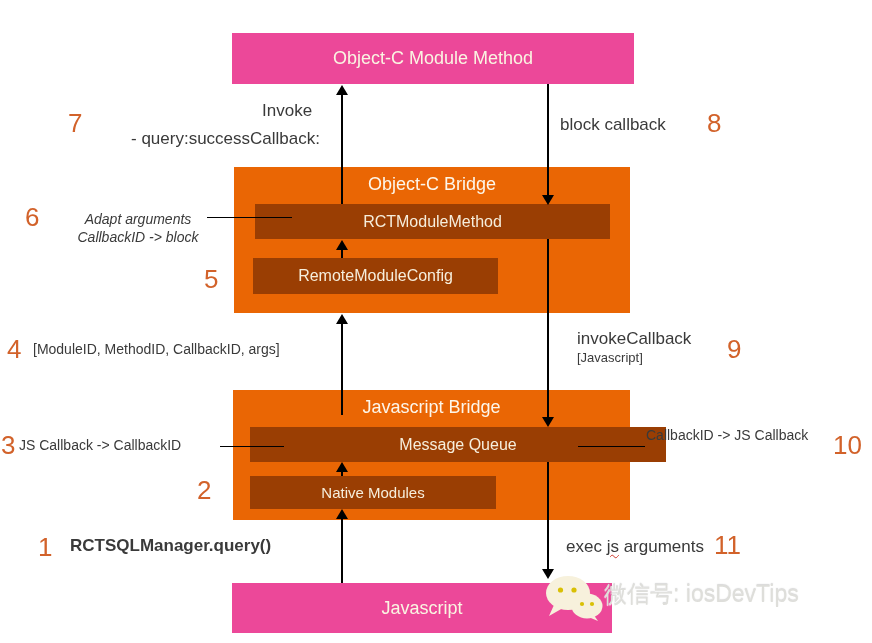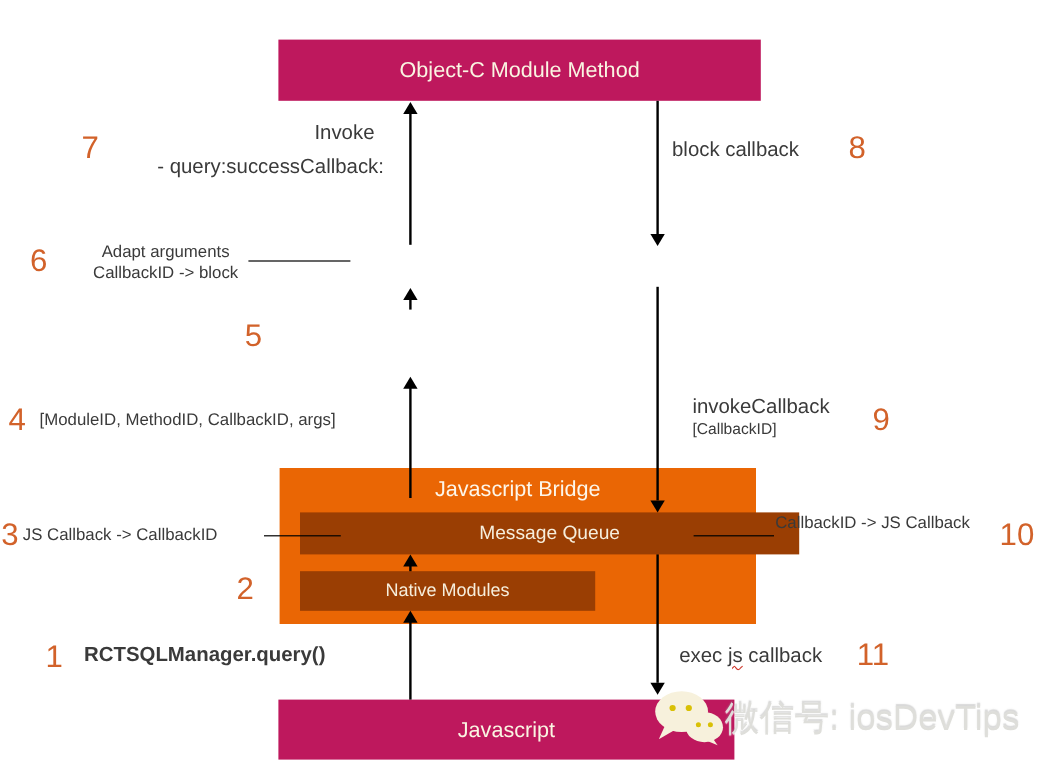--- a/index.html
+++ b/index.html
@@ -1,50 +1,55 @@
 <!DOCTYPE html>
 <html><head>
 <meta charset="utf-8">
 <style>
   html,body{margin:0;padding:0;background:#fff;}
   #canvas{
     position:relative;width:872px;height:643px;background:#fff;overflow:hidden;
     font-family:"Liberation Sans","DejaVu Sans",sans-serif;color:#3a3a3a;
   }
   
-  .ybox{position:absolute;background:#be185d;color:#faf5e2;text-align:center;}
+  .ybox{position:absolute;background:#ec4899;color:#faf5e2;text-align:center;}
   .obox{position:absolute;background:#ea6604;color:#fdf6ea;}
   .obox .btitle{position:absolute;left:0;top:7px;width:100%;text-align:center;font-size:18px;}
   .bar{position:absolute;background:#9a3e03;color:#f6eedc;text-align:center;font-size:16px;}
   .ybox .btxt{display:block;font-size:18px;}
   
   .vline{position:absolute;width:2px;background:#000;z-index:5;}
   .ah-up{position:absolute;width:0;height:0;border-left:6px solid transparent;border-right:6px solid transparent;border-bottom:10px solid #000;z-index:5;}
   .ah-down{position:absolute;width:0;height:0;border-left:6px solid transparent;border-right:6px solid transparent;border-top:10px solid #000;z-index:5;}
   .hline{position:absolute;height:1px;background:#000;z-index:6;}
   
   .lbl{position:absolute;font-size:17px;color:#3a3a3a;white-space:nowrap;z-index:7;}
   .lbl-sm{position:absolute;font-size:14px;color:#3a3a3a;white-space:nowrap;z-index:7;}
   .num{position:absolute;font-size:26px;color:#d2622a;white-space:nowrap;z-index:7;}
   .center{text-align:center;}
   .squiggle{text-decoration-line:underline;text-decoration-style:wavy;text-decoration-color:#cf3b2f;text-decoration-thickness:1px;text-underline-offset:2px;}
   
-  .wmtext{position:absolute;font-size:29px;color:#dedeDA;white-space:nowrap;z-index:9;
+  .wmtext{position:absolute;font-size:23px;color:#dedeDA;white-space:nowrap;z-index:9;
     text-shadow:0 1px 1px rgba(255,255,255,.9), 0 -1px 1px rgba(140,140,140,.35);}
   .wmicon{position:absolute;z-index:9;}
 </style>
 </head>
 <body>
 
 <div id="canvas">
 
   <div class="ybox" style="left:232px;top:33px;width:402px;height:51px;line-height:51px;">
     <span class="btxt">Object-C Module Method</span>
   </div>
 
+  <div class="obox" style="left:234px;top:167px;width:396px;height:146px;">
+    <div class="btitle">Object-C Bridge</div>
+    <div class="bar" style="left:21px;top:37px;width:355px;height:35px;line-height:35px;">RCTModuleMethod</div>
+    <div class="bar" style="left:19px;top:91px;width:245px;height:36px;line-height:36px;">RemoteModuleConfig</div>
+  </div>
 
   <div class="obox" style="left:233px;top:390px;width:397px;height:130px;">
     <div class="btitle">Javascript Bridge</div>
     <div class="bar" style="left:17px;top:37px;width:416px;height:35px;line-height:35px;">Message Queue</div>
     <div class="bar" style="left:17px;top:86px;width:246px;height:33px;line-height:33px;font-size:15px;">Native Modules</div>
   </div>
 
   <div class="ybox" style="left:232px;top:583px;width:380px;height:50px;line-height:50px;">
     <span class="btxt">Javascript</span>
   </div>
@@ -88,46 +93,46 @@
   <div class="hline" style="left:578px;top:446px;width:67px;"></div>
 
   <div class="num" style="left:68px;top:108px;">7</div>
   <div class="lbl" style="left:262px;top:101px;">Invoke</div>
   <div class="lbl" style="left:97px;top:129px;margin-left:34px;">- query:successCallback:</div>
 
   <div class="lbl" style="left:560px;top:115px;">block callback</div>
   <div class="num" style="left:707px;top:108px;">8</div>
 
   <div class="num" style="left:25px;top:202px;">6</div>
-  <div class="lbl-sm center" style="left:66px;top:200px;width:144px;line-height:18px;">
+  <div class="lbl-sm center" style="left:66px;top:210px;width:144px;line-height:18px;font-style:italic;">
     <span>Adapt arguments</span><br>
     <span>CallbackID -&gt; block</span>
   </div>
 
   <div class="num" style="left:204px;top:264px;">5</div>
 
   <div class="num" style="left:7px;top:334px;">4</div>
   <div class="lbl-sm" style="left:33px;top:341px;">[ModuleID, MethodID, CallbackID, args]</div>
 
   <div class="lbl" style="left:577px;top:329px;">invokeCallback</div>
-  <div class="lbl-sm" style="left:577px;top:350px;font-size:13px;">[CallbackID]</div>
+  <div class="lbl-sm" style="left:577px;top:350px;font-size:13px;">[Javascript]</div>
   <div class="num" style="left:727px;top:334px;">9</div>
 
   <div class="num" style="left:1px;top:430px;">3</div>
   <div class="lbl-sm" style="left:19px;top:437px;">JS Callback -&gt; CallbackID</div>
 
   <div class="lbl-sm" style="left:646px;top:427px;">CallbackID -&gt; JS Callback</div>
   <div class="num" style="left:833px;top:430px;">10</div>
 
   <div class="num" style="left:197px;top:475px;">2</div>
 
   <div class="num" style="left:38px;top:532px;">1</div>
   <div class="lbl" style="left:70px;top:536px;font-weight:bold;">RCTSQLManager.query()</div>
 
-  <div class="lbl" style="left:566px;top:537px;"><span>exec </span><span class="squiggle">js</span><span> callback</span></div>
+  <div class="lbl" style="left:566px;top:537px;"><span>exec </span><span class="squiggle">js</span><span> arguments</span></div>
   <div class="num" style="left:714px;top:530px;">11</div>
 
   <div class="wmicon" style="left:544px;top:574px;">
     <svg width="60" height="48" viewBox="0 0 60 48" xmlns="http://www.w3.org/2000/svg">
       <path d="M10 31 L5 42 L19 34 Z" fill="#f7f1dc"></path>
       <ellipse cx="24" cy="19" rx="22" ry="17" fill="#f7f1dc"></ellipse>
       <path d="M49 40 L54 47 L42 42 Z" fill="#f7f1dc"></path>
       <ellipse cx="43" cy="32" rx="15.5" ry="12.5" fill="#f7f1dc"></ellipse>
       <circle cx="16.5" cy="16" r="2.6" fill="#d9c005"></circle>
       <circle cx="30" cy="16" r="2.6" fill="#d9c005"></circle>

